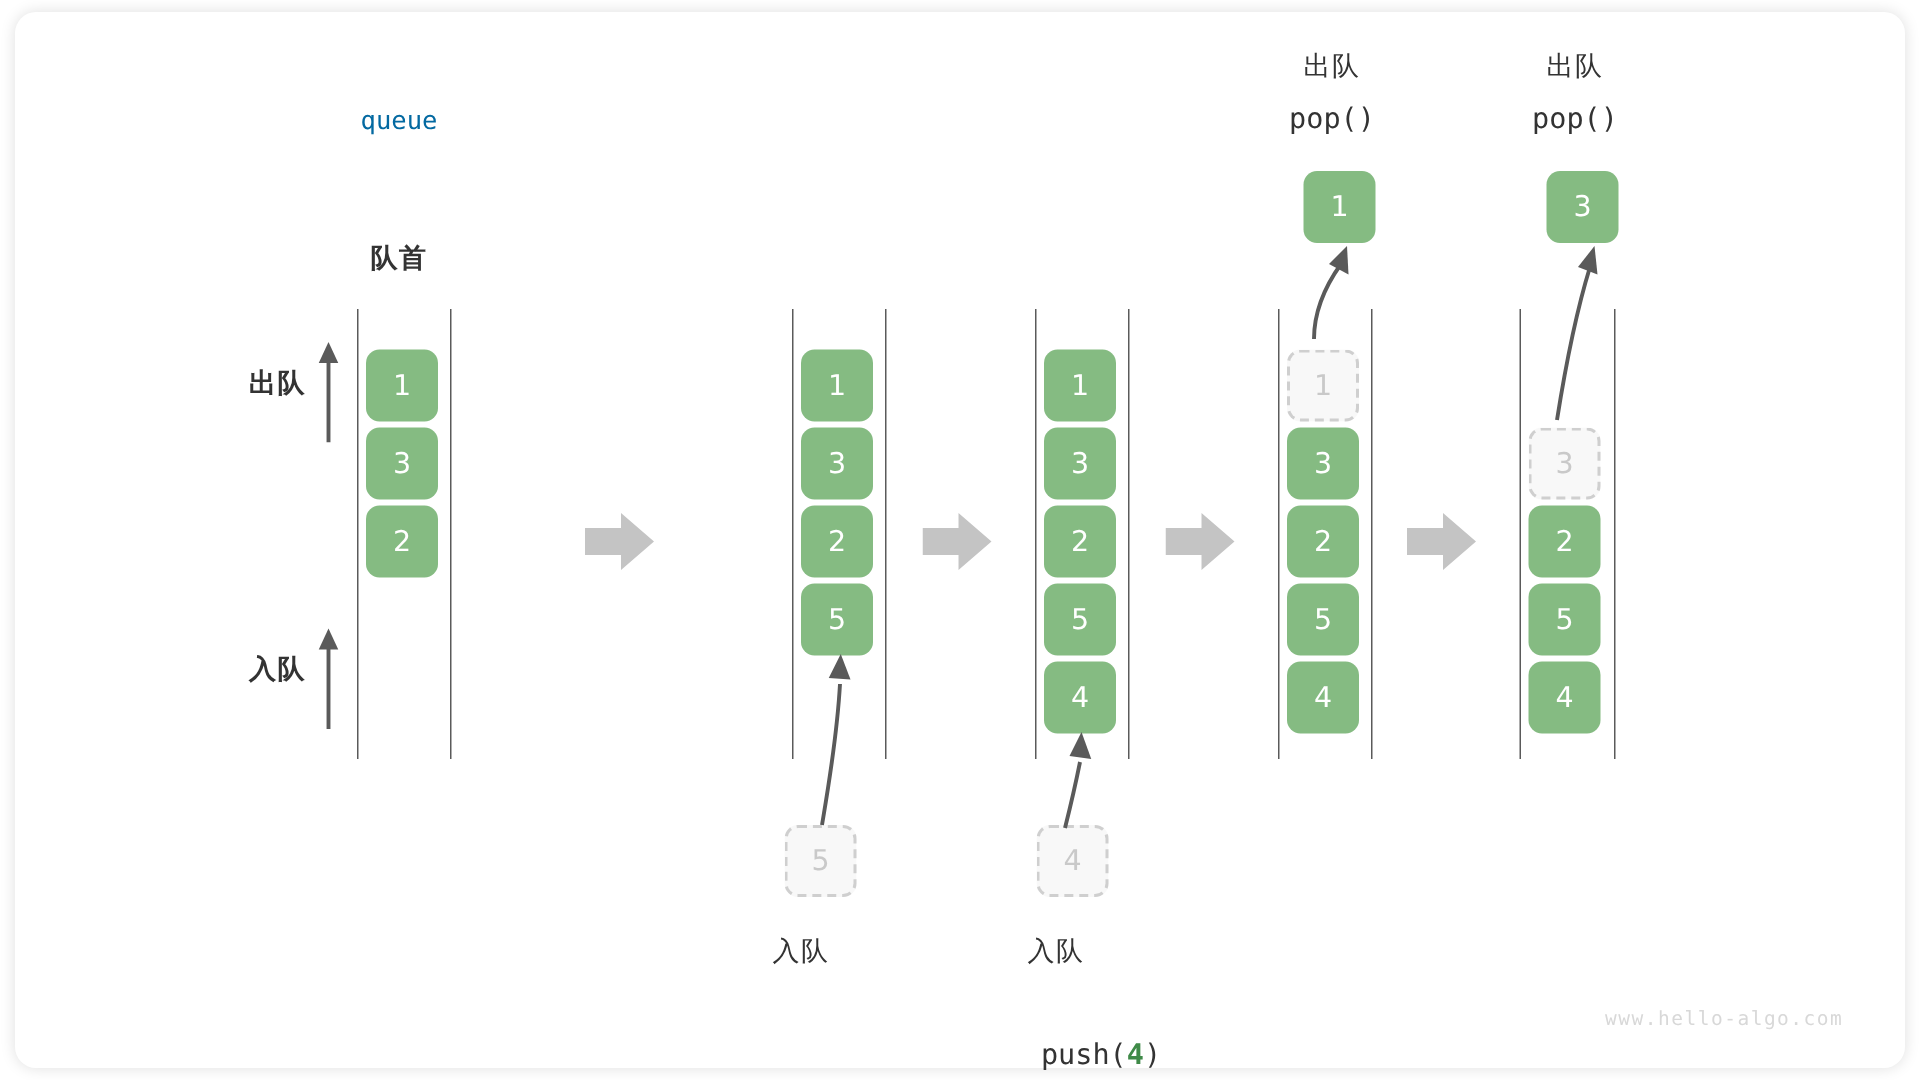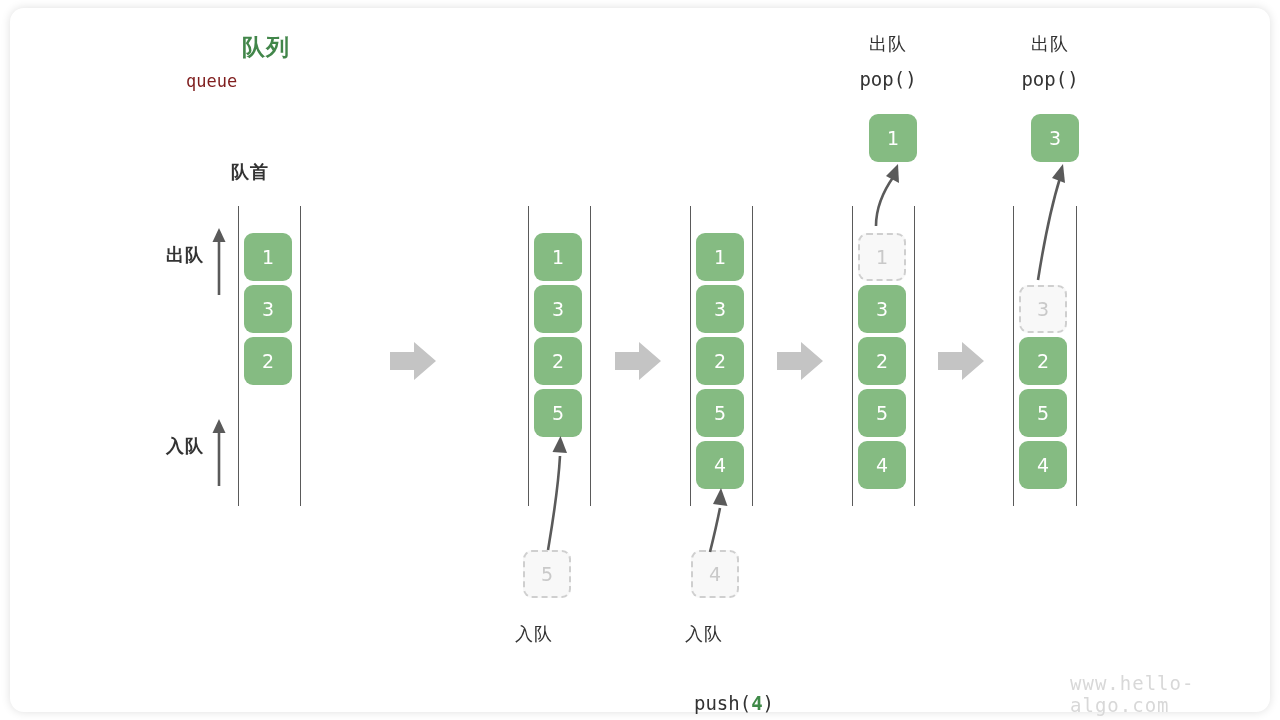--- a/index.html
+++ b/index.html
@@ -23,37 +23,37 @@
   }
   .abs { position: absolute; }
 
   
   .title-cn {
     font-size: 23px; font-weight: bold; color: #42864a;
     letter-spacing: 1px; text-align: center;
   }
   .title-en {
     font-family: "DejaVu Sans Mono", "Liberation Mono", monospace;
-    font-size: 17px; color: #7f1d1d; text-align: left;
+    font-size: 17px; color: #0369a1; text-align: center;
   }
   .label-bold {
     font-size: 18px; font-weight: bold; color: #333333; text-align: center;
     letter-spacing: 1px;
   }
   .op-cn {
     font-size: 18px; color: #333333; text-align: center; letter-spacing: 1px;
   }
   .op-code {
     font-family: "DejaVu Sans Mono", "Liberation Mono", monospace;
     font-size: 19px; color: #333333; text-align: center;
   }
   .op-code .num { color: #3f8a48; font-weight: bold; }
   .watermark {
     font-family: "DejaVu Sans Mono", "Liberation Mono", monospace;
-    font-size: 19px; color: #d8d8d8; letter-spacing: 1px;
+    font-size: 13px; color: #d8d8d8; letter-spacing: 1px;
   }
 
   
   .cell {
     width: 48px; height: 48px;
     border-radius: 9px;
     background: #85bb82;
     color: #ffffff;
     font-family: "DejaVu Sans", "Liberation Sans", sans-serif;
     font-size: 19px;
@@ -70,24 +70,23 @@
     background: #5a5a5a;
   }
 </style>
 </head>
 <body>
 
 <div id="card"></div>
 
 <div id="stage">
 
-  <div class="abs title-cn" style="left:186px; top:32px; width:160px;">队列</div>
   <div class="abs title-en" style="left:186px; top:71px; width:160px;">queue</div>
 
-  <div class="abs label-bold" style="left:170px; top:160px; width:160px;">队首</div>
+  <div class="abs label-bold" style="left:186px; top:160px; width:160px;">队首</div>
 
   <div class="abs label-bold" style="left:142px; top:243px; width:62px; text-align:right;">出队</div>
   <svg class="abs" style="left:206px; top:227px;" width="26" height="68">
     <line x1="13" y1="68" x2="13" y2="12" stroke="#5a5a5a" stroke-width="2.6"></line>
     <polygon points="13,1 6.5,15 19.5,15" fill="#5a5a5a"></polygon>
   </svg>
 
   <div class="abs label-bold" style="left:142px; top:434px; width:62px; text-align:right;">入队</div>
   <svg class="abs" style="left:206px; top:418px;" width="26" height="68">
     <line x1="13" y1="68" x2="13" y2="12" stroke="#5a5a5a" stroke-width="2.6"></line>

